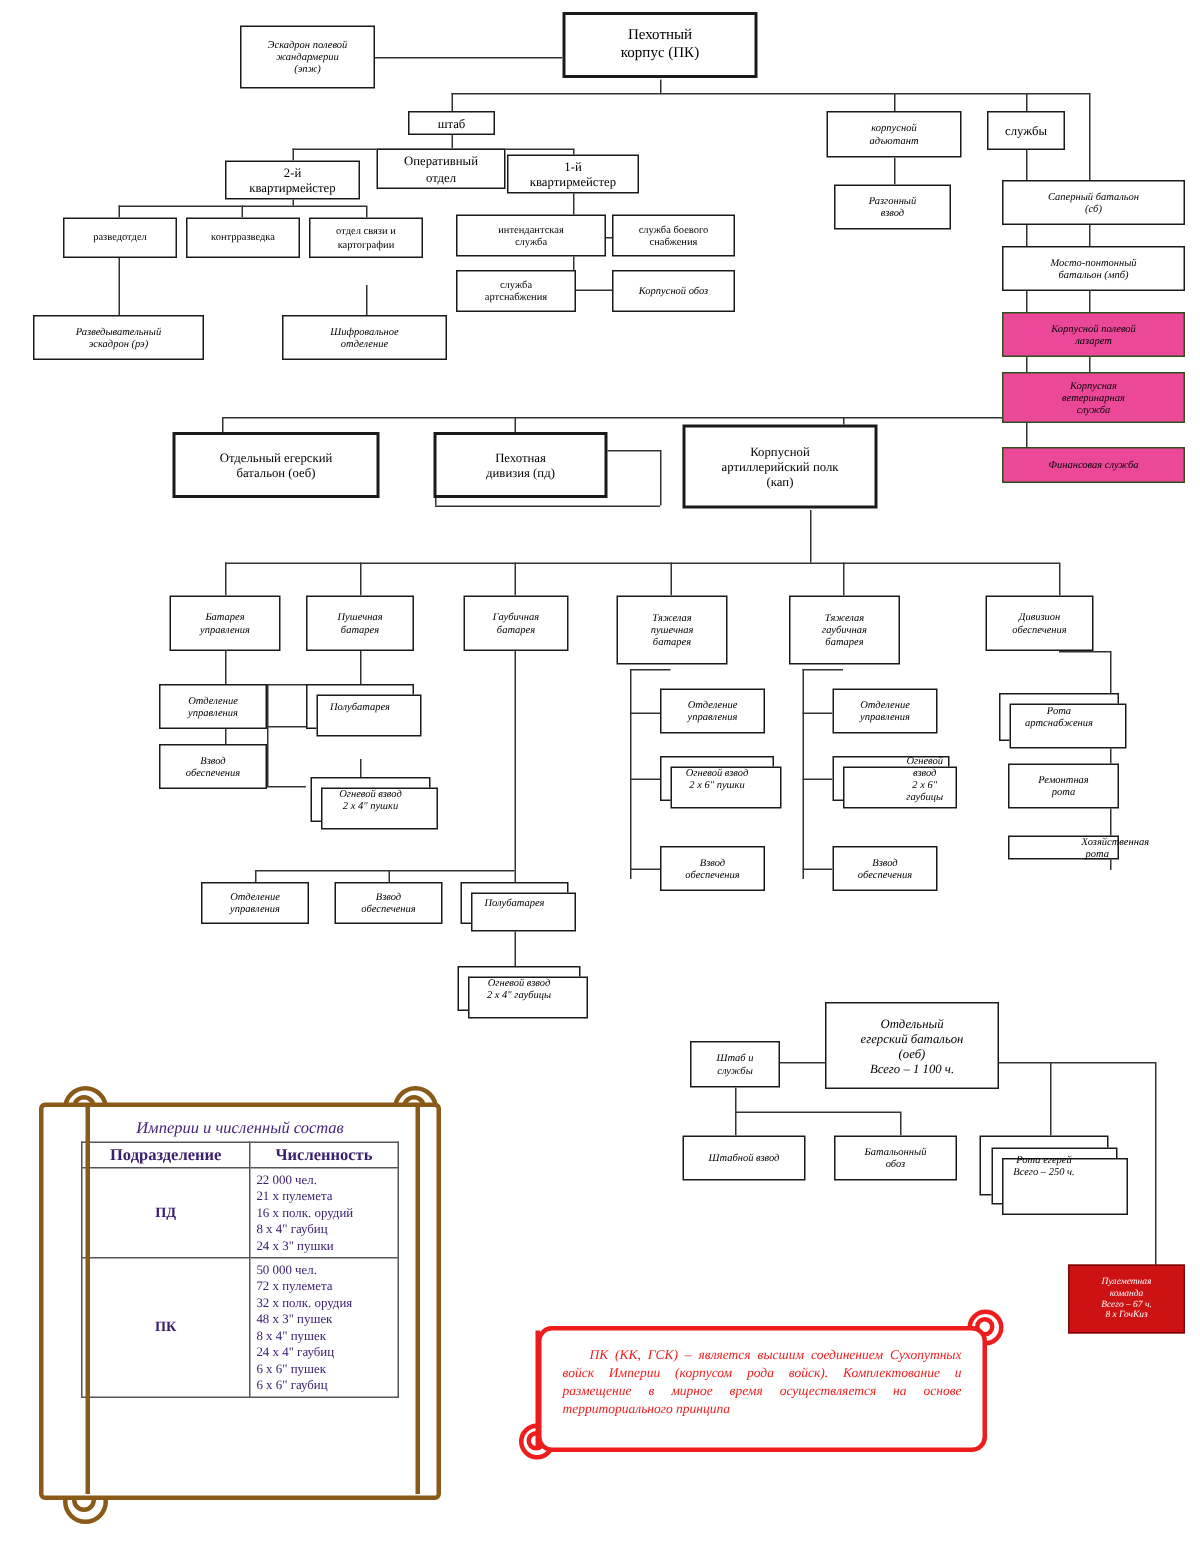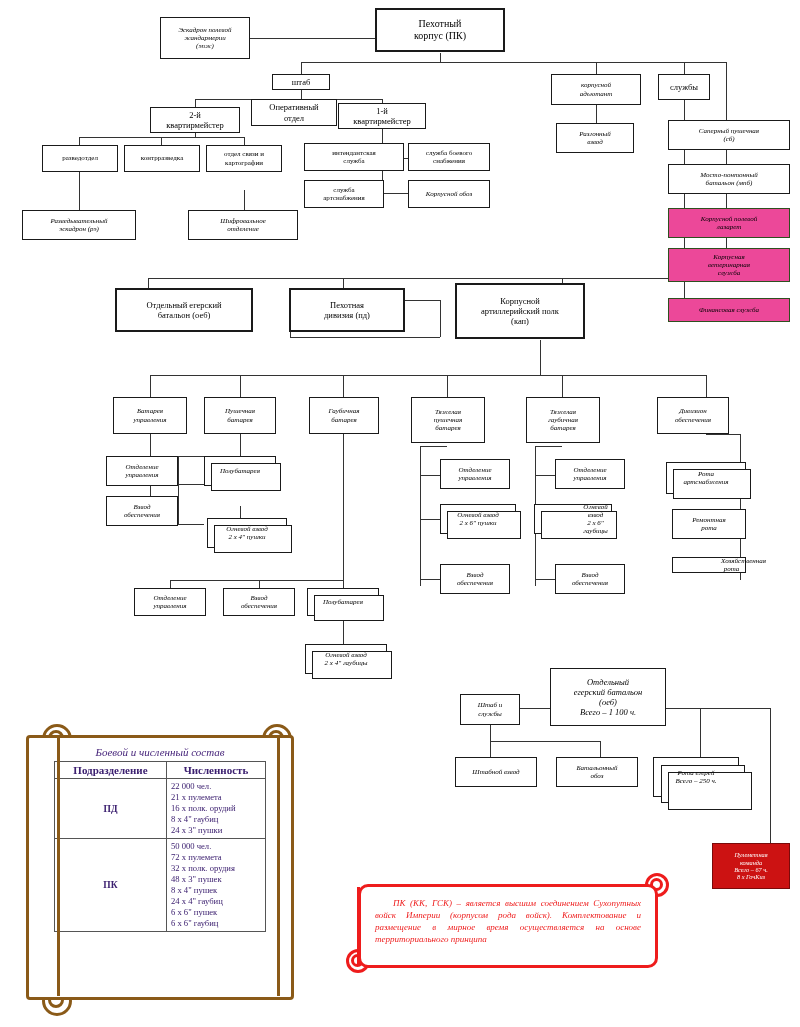--- a/index.html
+++ b/index.html
@@ -273,21 +273,21 @@
   <div class="box it sm" style="left:556px;top:123px;width:78px;height:30px;">
     <span class="t"><span>Разгонный</span><br>
     <span>взвод</span></span>
   </div>
 
   <div class="box mid" style="left:658px;top:74px;width:52px;height:26px;">
     <span class="t">службы</span>
   </div>
 
   <div class="box it sm" style="left:668px;top:120px;width:122px;height:30px;">
-    <span class="t"><span>Саперный пушечная</span><br>
+    <span class="t"><span>Саперный батальон</span><br>
     <span>(сб)</span></span>
   </div>
   <div class="box it sm" style="left:668px;top:164px;width:122px;height:30px;">
     <span class="t"><span>Мосто-понтонный</span><br>
     <span>батальон (мпб)</span></span>
   </div>
   <div class="box it sm green" style="left:668px;top:208px;width:122px;height:30px;">
     <span class="t"><span>Корпусной полевой</span><br>
     <span>лазарет</span></span>
   </div>
@@ -384,21 +384,21 @@
   </div>
   <div class="box it sm" style="left:440px;top:564px;width:70px;height:30px;">
     <span class="t"><span>Взвод</span><br>
     <span>обеспечения</span></span>
   </div>
 
   <div class="box it sm" style="left:555px;top:459px;width:70px;height:30px;">
     <span class="t"><span>Отделение</span><br>
     <span>управления</span></span>
   </div>
-  <div class="box it sm stack2" style="left:534px;top:504px;width:78px;height:30px;padding-left:48px;">
+  <div class="box it sm stack2" style="left:555px;top:504px;width:78px;height:30px;padding-left:48px;">
     <span class="t"><span>Огневой взвод</span><br>
     <span>2 х 6″ гаубицы</span></span>
   </div>
   <div class="box it sm" style="left:555px;top:564px;width:70px;height:30px;">
     <span class="t"><span>Взвод</span><br>
     <span>обеспечения</span></span>
   </div>
 
   <div class="box it sm stack2" style="left:666px;top:462px;width:80px;height:32px;">
     <span class="t"><span>Рота</span><br>
@@ -445,21 +445,21 @@
     <div class="curl" style="left:22px;top:4px;width:30px;height:30px;"></div>
     <div class="curl" style="left:28px;top:10px;width:16px;height:16px;"></div>
     <div class="curl" style="left:242px;top:4px;width:30px;height:30px;"></div>
     <div class="curl" style="left:248px;top:10px;width:16px;height:16px;"></div>
     <div class="curl" style="left:22px;top:266px;width:30px;height:30px;"></div>
     <div class="curl" style="left:28px;top:272px;width:16px;height:16px;"></div>
     <div class="ln v" style="left:37px;top:18px;height:258px;background:#8a5a18;width:3px;"></div>
     <div class="ln v" style="left:257px;top:18px;height:258px;background:#8a5a18;width:3px;"></div>
 
     <div class="scroll-body" style="left:6px;top:15px;width:268px;height:265px;padding:8px 0 0 0;">
-      <div class="tbl-title">Боевой и численный состав</div>
+      <div class="tbl-title">Империи и численный состав</div>
       <table class="compo">
         <thead>
           <tr>
             <th>Подразделение</th>
             <th>Численность</th>
           </tr>
         </thead>
         <tbody>
           <tr>
             <td class="unit">ПД</td>

